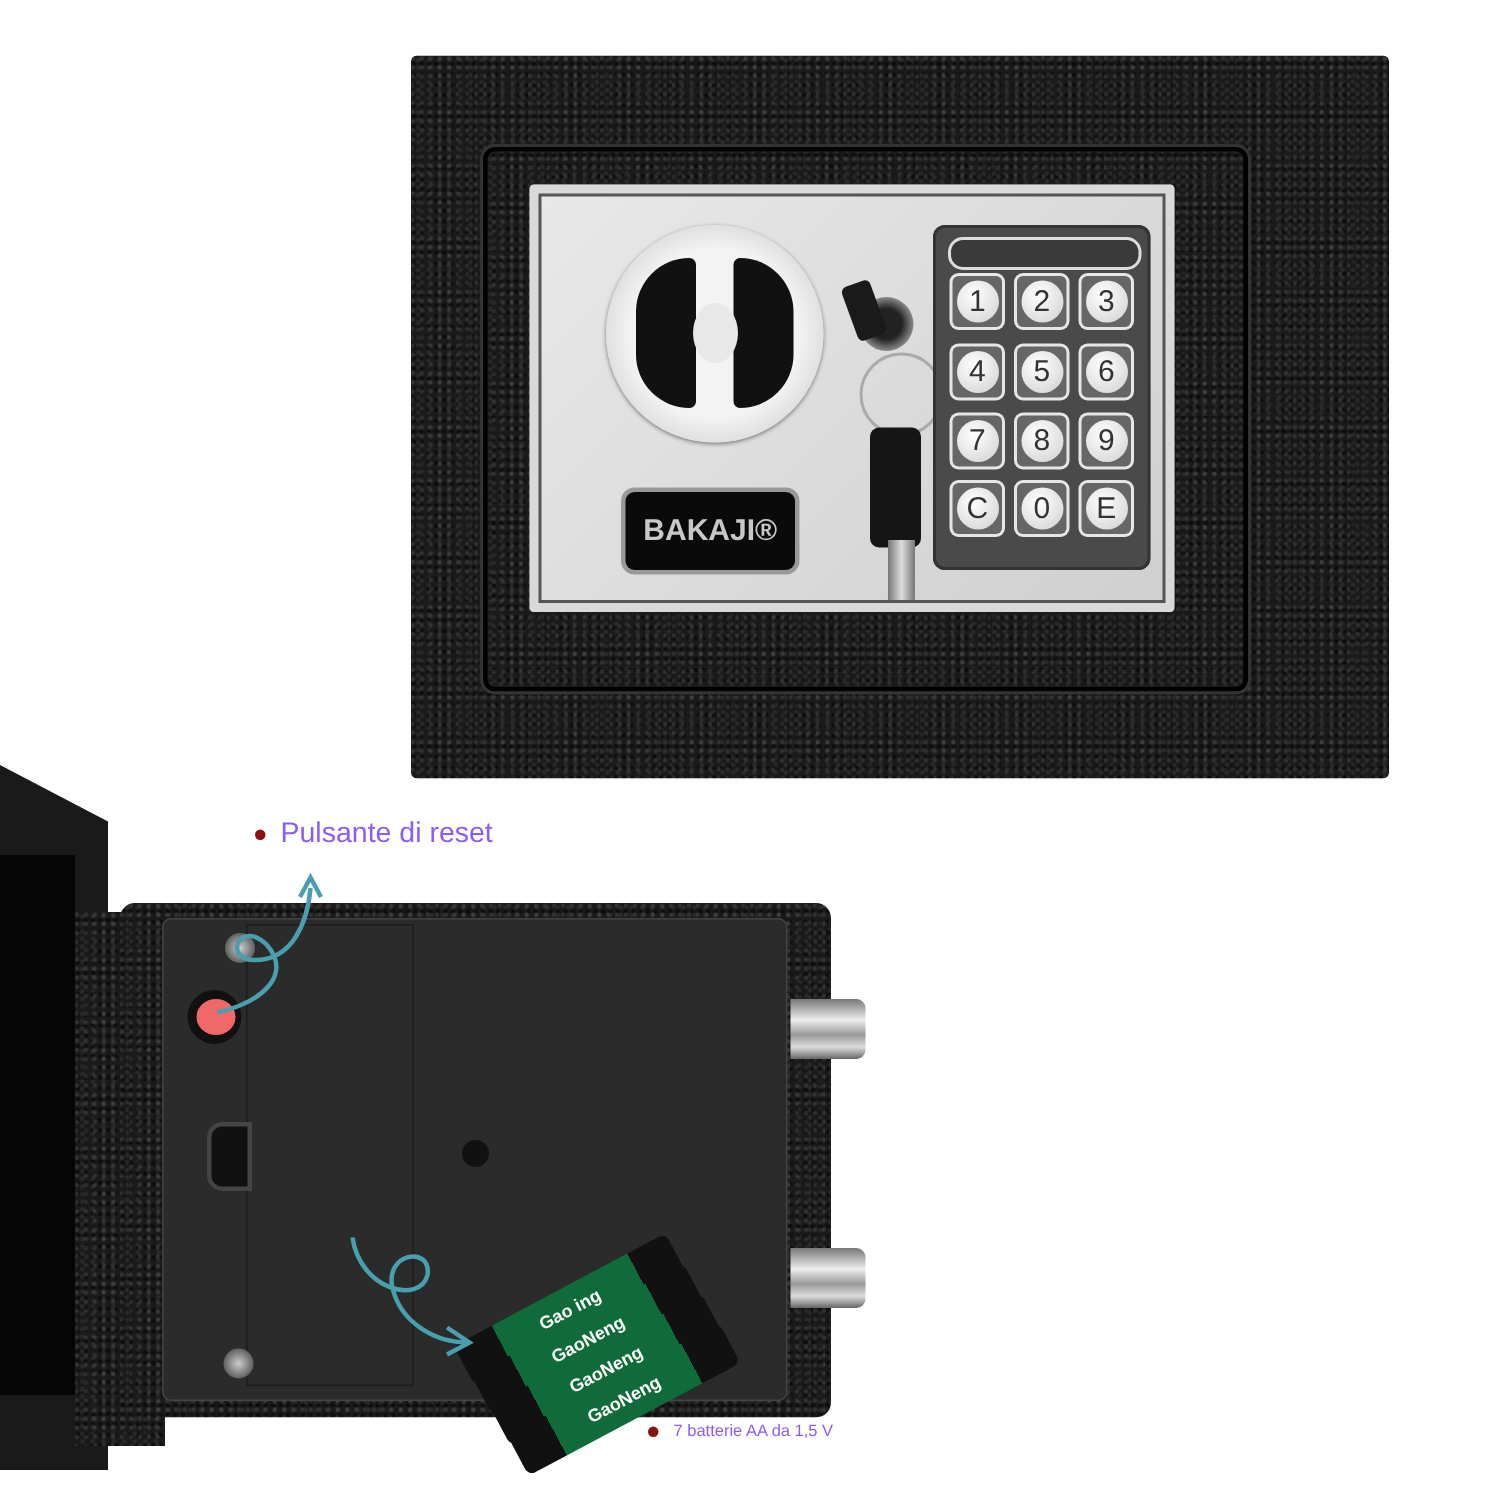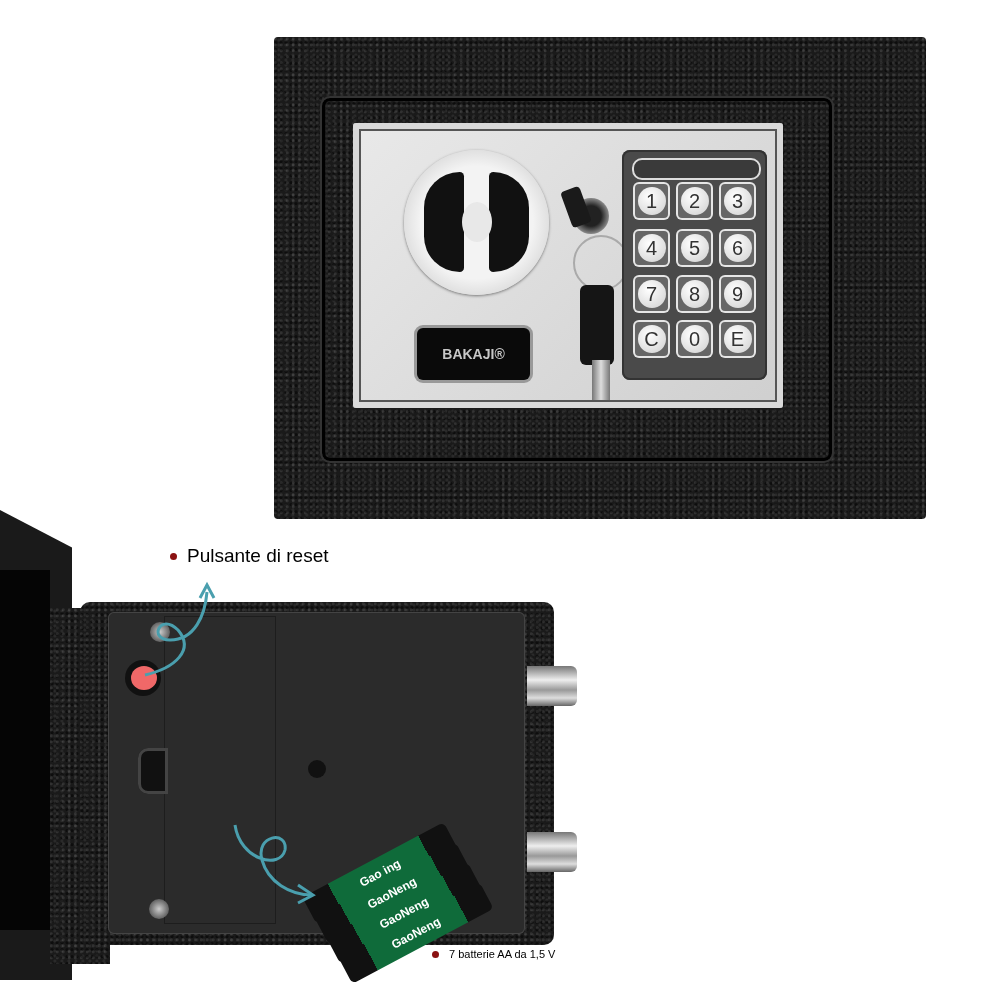--- a/index.html
+++ b/index.html
@@ -12,21 +12,21 @@
     background-size:6px 6px, 7px 5px, 5px 7px;}
   
   #safe-front{left:274px;top:37px;width:652px;height:482px;border-radius:4px;}
   #safe-recess{left:322px;top:98px;width:510px;height:363px;border-radius:8px;box-shadow:inset 0 0 0 3px #000, 0 0 0 2px #333;}
   #control-panel{left:353px;top:123px;width:430px;height:285px;background:linear-gradient(135deg,#e9e9e9,#cfcfcf);border-radius:3px;box-shadow:inset 0 0 0 6px #d9d9d9, inset 0 0 0 8px #555;}
   #knob-ring{left:404px;top:150px;width:145px;height:145px;border-radius:50%;background:radial-gradient(circle,#f3f3f3 55%,#bdbdbd 100%);box-shadow:0 1px 3px #777;}
   .knob-slot{position:absolute;top:22px;width:40px;height:100px;background:#111;}
   #knob-slot-left{left:20px;border-radius:50px 6px 6px 50px;}
   #knob-slot-right{right:20px;border-radius:6px 50px 50px 6px;}
   #knob-center{left:58px;top:52px;width:30px;height:40px;background:#e8e8e8;border-radius:50%;}
-  #logo-badge{left:417px;top:328px;width:113px;height:52px;background:#0a0a0a;border-radius:6px;box-shadow:0 0 0 3px #999;display:flex;align-items:center;justify-content:center;color:#c8c8c8;font-weight:bold;font-size:14px;letter-spacing:0px;}
+  #logo-badge{left:417px;top:328px;width:113px;height:52px;background:#0a0a0a;border-radius:6px;box-shadow:0 0 0 3px #999;display:flex;align-items:center;justify-content:center;color:#c8c8c8;font-weight:bold;font-size:20px;letter-spacing:0px;}
   #keyhole{left:573px;top:198px;width:36px;height:36px;border-radius:50%;background:radial-gradient(circle,#222 40%,#888 70%,#444 100%);}
   #key-ring{left:573px;top:235px;width:52px;height:52px;border-radius:50%;border:2px solid #aaa;}
   #key-head-top{left:566px;top:188px;width:20px;height:38px;background:#1a1a1a;border-radius:4px;transform:rotate(-20deg);}
   #key-body{left:580px;top:285px;width:34px;height:80px;background:#151515;border-radius:6px;}
   #key-shaft{left:592px;top:360px;width:18px;height:40px;background:linear-gradient(90deg,#777,#ddd,#777);}
   #keypad{left:622px;top:150px;width:145px;height:230px;background:#4a4a4a;border-radius:8px;box-shadow:inset 0 0 0 2px #333;}
   #keypad-display{left:10px;top:8px;width:125px;height:18px;border-radius:10px;border:2px solid #ddd;background:#3a3a3a;}
   .key{position:absolute;width:33px;height:34px;border-radius:4px;background:#666;box-shadow:0 0 0 2px #e6e6e6;display:flex;align-items:center;justify-content:center;}
   .key span{width:28px;height:28px;border-radius:50%;background:radial-gradient(circle at 40% 35%,#fff,#cfcfcf);display:flex;align-items:center;justify-content:center;color:#333;font-size:20px;}
   
@@ -38,21 +38,21 @@
   #battery-cover{left:164px;top:616px;width:110px;height:306px;border:1px solid #1d1d1d;}
   #reset-button{left:125px;top:660px;width:36px;height:36px;border-radius:50%;background:#111;}
   #reset-button-core{left:131px;top:666px;width:26px;height:24px;border-radius:50%;background:#f06868;}
   .screw{width:20px;height:20px;border-radius:50%;background:radial-gradient(circle,#ccc,#333);}
   #latch{left:138px;top:748px;width:30px;height:46px;background:#111;border-radius:10px 0 0 10px;box-shadow:inset 0 0 0 3px #444;}
   #door-hole{left:308px;top:760px;width:18px;height:18px;border-radius:50%;background:#111;}
   .bolt{width:50px;height:40px;background:linear-gradient(180deg,#777,#eee 35%,#999 60%,#ddd 80%,#666);border-radius:0 6px 6px 0;}
   
   .battery{position:absolute;width:160px;height:30px;border-radius:5px;background:linear-gradient(90deg,#111 0 18%,#0f6b3a 18% 82%,#111 82%);transform:rotate(-28deg);display:flex;align-items:center;justify-content:center;color:#fff;font-size:12px;font-weight:bold;}
   
-  .label{display:flex;align-items:center;color:#000000;}
+  .label{display:flex;align-items:center;color:#8b5cf6;}
   .bullet{width:7px;height:7px;border-radius:50%;background:#8b1212;margin-right:10px;}
   #reset-label{left:170px;top:545px;font-size:19px;}
   #battery-label{left:432px;top:948px;font-size:11px;}
   svg.arrow{position:absolute;overflow:visible;}
 </style>
 </head>
 <body>
 
 <div id="safe-front" class="abs texture"></div>
 <div id="safe-recess" class="abs texture"></div>

